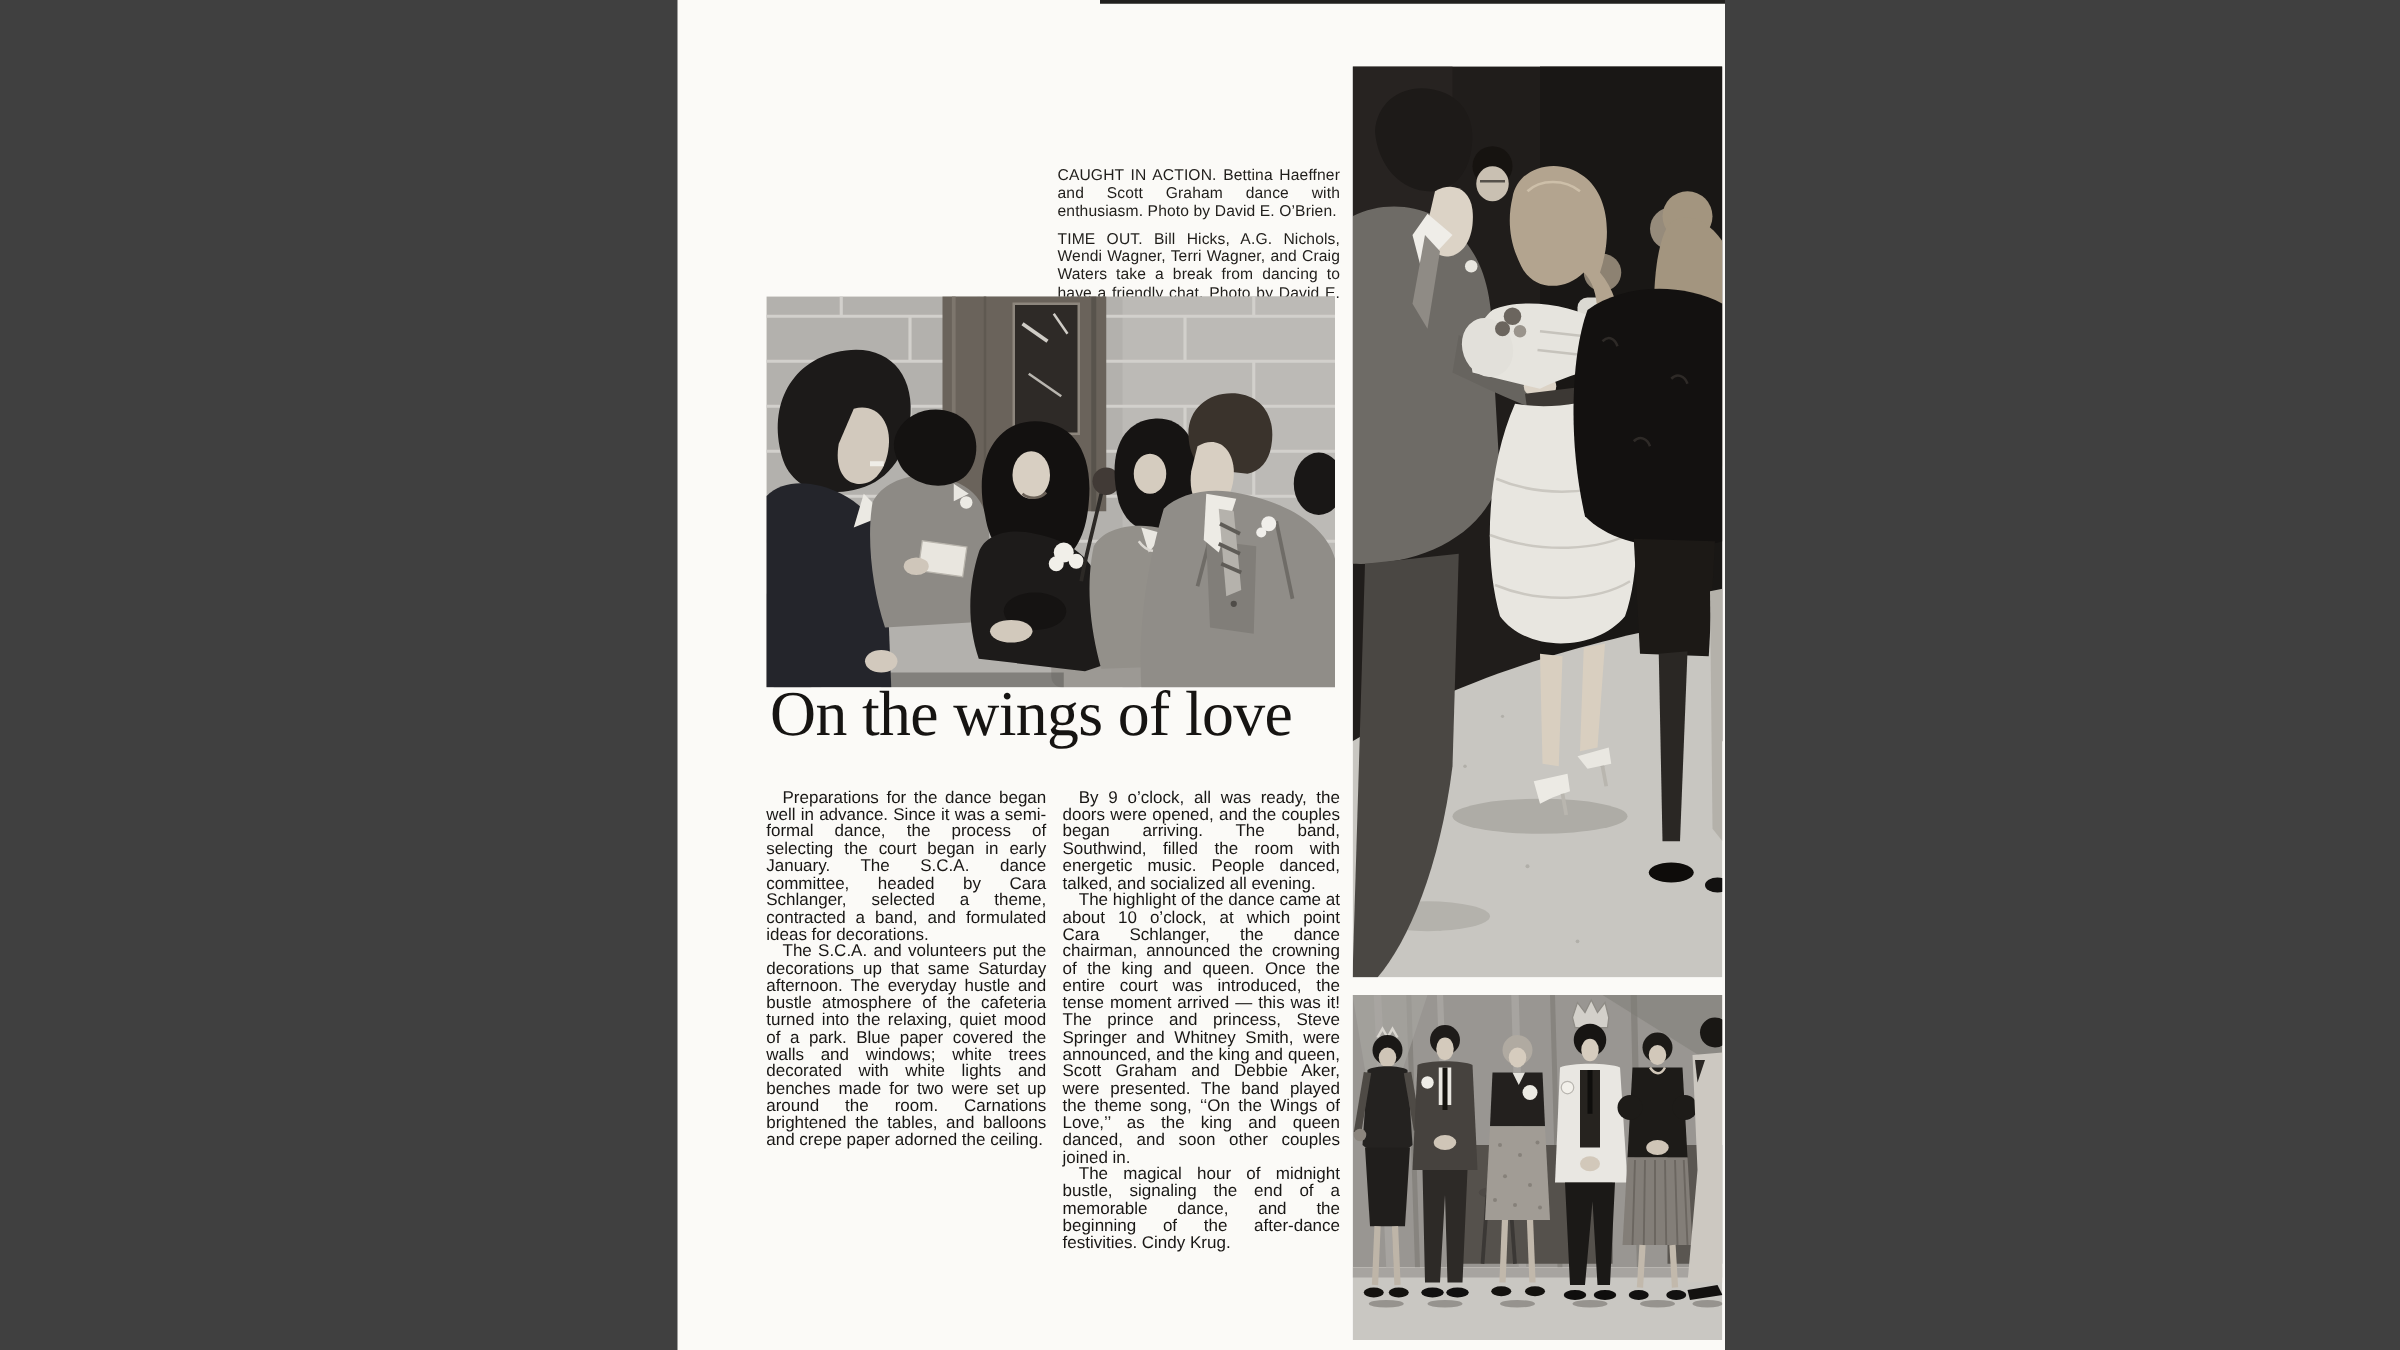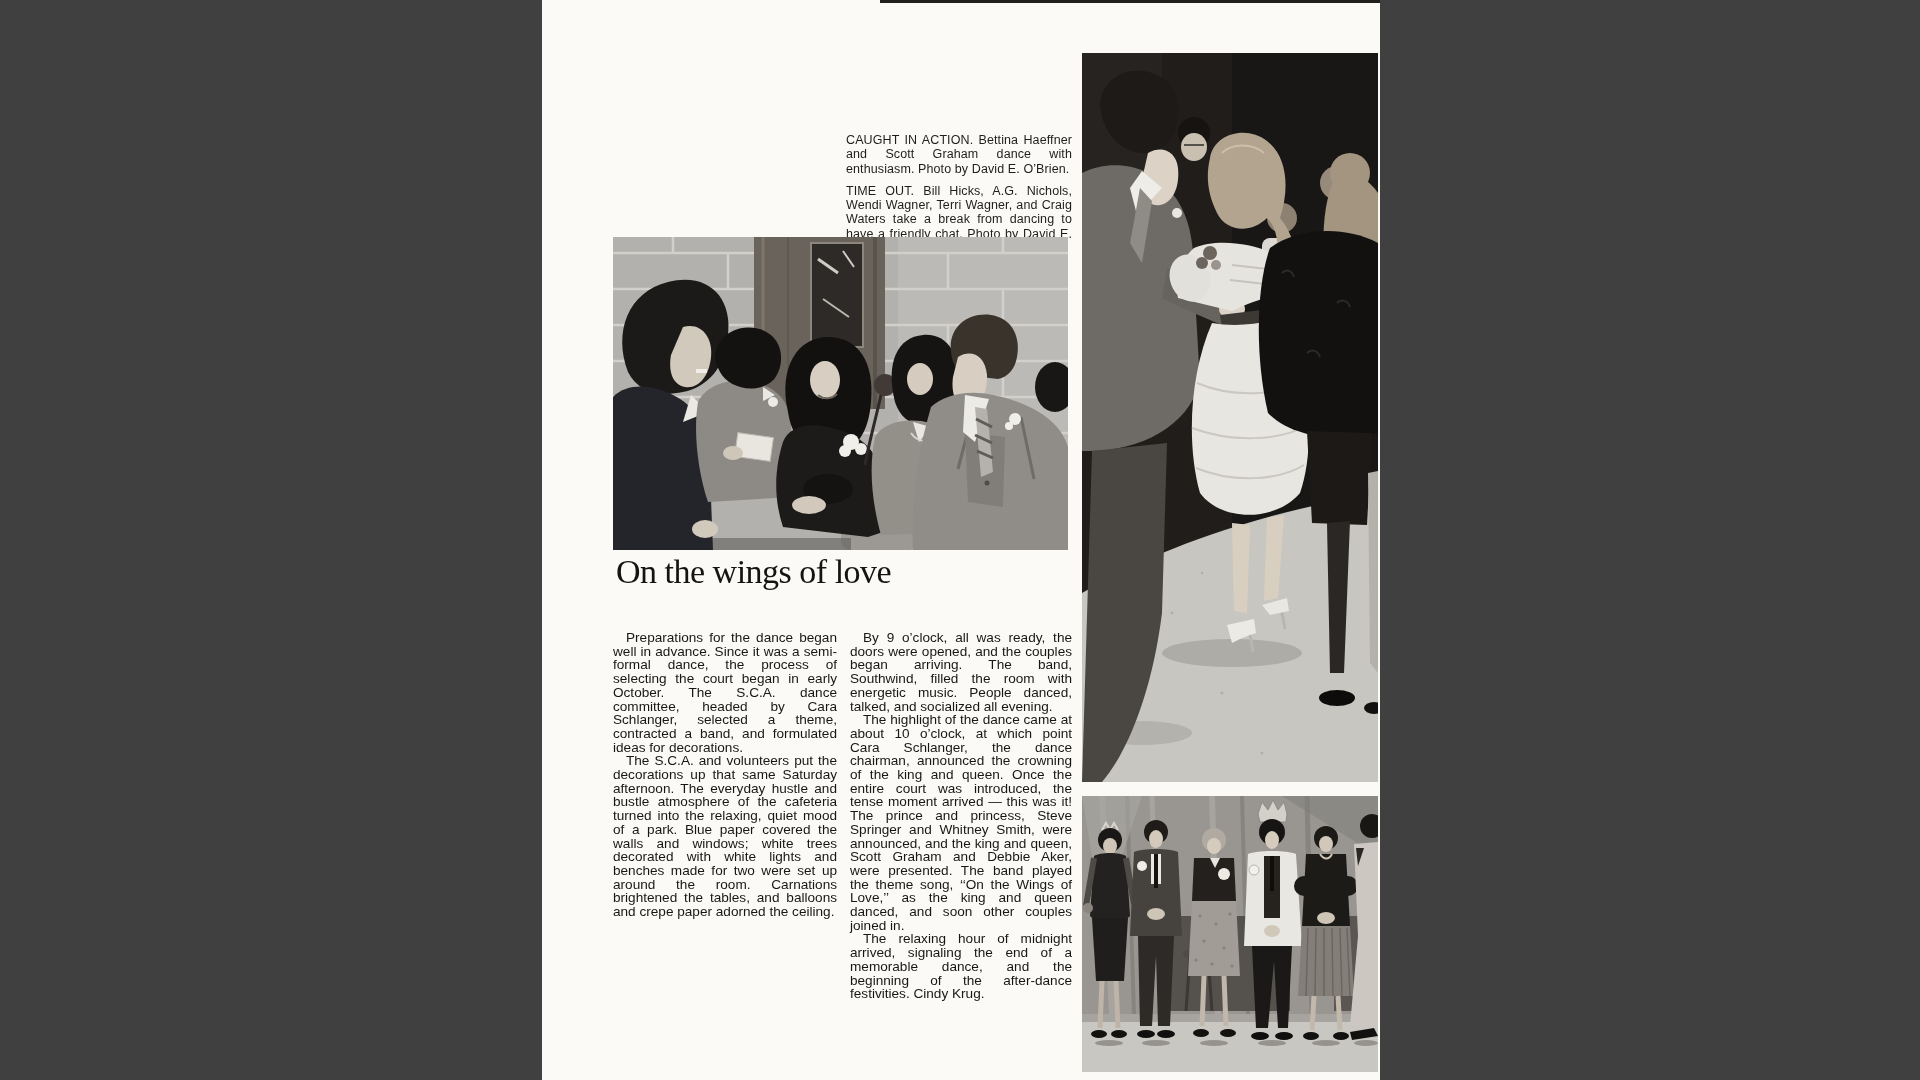--- a/index.html
+++ b/index.html
@@ -13,21 +13,21 @@
   .captions p{margin:0 0 8px 0;}
 
   .photo{position:absolute;overflow:hidden;}
   .photo svg{display:block;width:100%;height:100%;}
   .photo1{left:71px;top:237px;width:455px;height:313px;}
   .photo2{left:540px;top:53px;width:296px;height:729px;}
   .photo3{left:540px;top:796px;width:296px;height:276px;}
 
   .headline{position:absolute;left:74px;top:545px;width:470px;margin:0;
             font-family:"Liberation Serif",serif;font-weight:400;color:#161412;
-            font-size:34px;line-height:54px;white-space:nowrap;letter-spacing:-.5px;}
+            font-size:51px;line-height:54px;white-space:nowrap;letter-spacing:-.5px;}
 
   .col{position:absolute;top:631px;color:#191715;font-size:13.6px;line-height:13.7px;
        text-align:justify;}
   .col1{left:71px;width:224px;}
   .col2{left:308px;width:222px;}
   .col p{margin:0;}
   .col p.ind{text-indent:13px;}
   .dropcap{font-family:"Liberation Serif",serif;font-size:48px;line-height:0;
            letter-spacing:1px;margin-right:2px;color:#161412;}
 </style>
@@ -339,24 +339,24 @@
           <path d="M272,48 L296,46 L296,230 L268,230 L276,140 Z" fill="#ccc8c1"></path>
           <polygon points="274,52 282,52 276,70" fill="#2a2724"></polygon>
           <path d="M268,236 L292,232 L296,240 L270,244 Z" fill="#131110"></path>
         </g>
       </svg>
     </div>
 
     <h1 class="headline">On the wings of love</h1>
 
     <div class="col col1">
-      <p class="ind">Preparations for the dance began well in advance. Since it was a semi-formal dance, the process of selecting the court began in early October. The S.C.A. dance committee, headed by Cara Schlanger, selected a theme, contracted a band, and formulated ideas for decorations.</p>
+      <p class="ind">Preparations for the dance began well in advance. Since it was a semi-formal dance, the process of selecting the court began in early January. The S.C.A. dance committee, headed by Cara Schlanger, selected a theme, contracted a band, and formulated ideas for decorations.</p>
       <p class="ind">The S.C.A. and volunteers put the decorations up that same Saturday afternoon. The everyday hustle and bustle atmosphere of the cafeteria turned into the relaxing, quiet mood of a park. Blue paper covered the walls and windows; white trees decorated with white lights and benches made for two were set up around the room. Carnations brightened the tables, and balloons and crepe paper adorned the ceiling.</p>
     </div>
 
     <div class="col col2">
       <p class="ind">By 9 o’clock, all was ready, the doors were opened, and the couples began arriving. The band, Southwind, filled the room with energetic music. People danced, talked, and socialized all evening.</p>
       <p class="ind">The highlight of the dance came at about 10 o’clock, at which point Cara Schlanger, the dance chairman, announced the crowning of the king and queen. Once the entire court was introduced, the tense moment arrived — this was it! The prince and princess, Steve Springer and Whitney Smith, were announced, and the king and queen, Scott Graham and Debbie Aker, were presented. The band played the theme song, ‘‘On the Wings of Love,’’ as the king and queen danced, and soon other couples joined in.</p>
-      <p class="ind">The relaxing hour of midnight arrived, signaling the end of a memorable dance, and the beginning of the after-dance festivities. Cindy Krug.</p>
+      <p class="ind">The magical hour of midnight bustle, signaling the end of a memorable dance, and the beginning of the after-dance festivities. Cindy Krug.</p>
     </div>
 
   </div>
 </div>
 
 </body></html>

